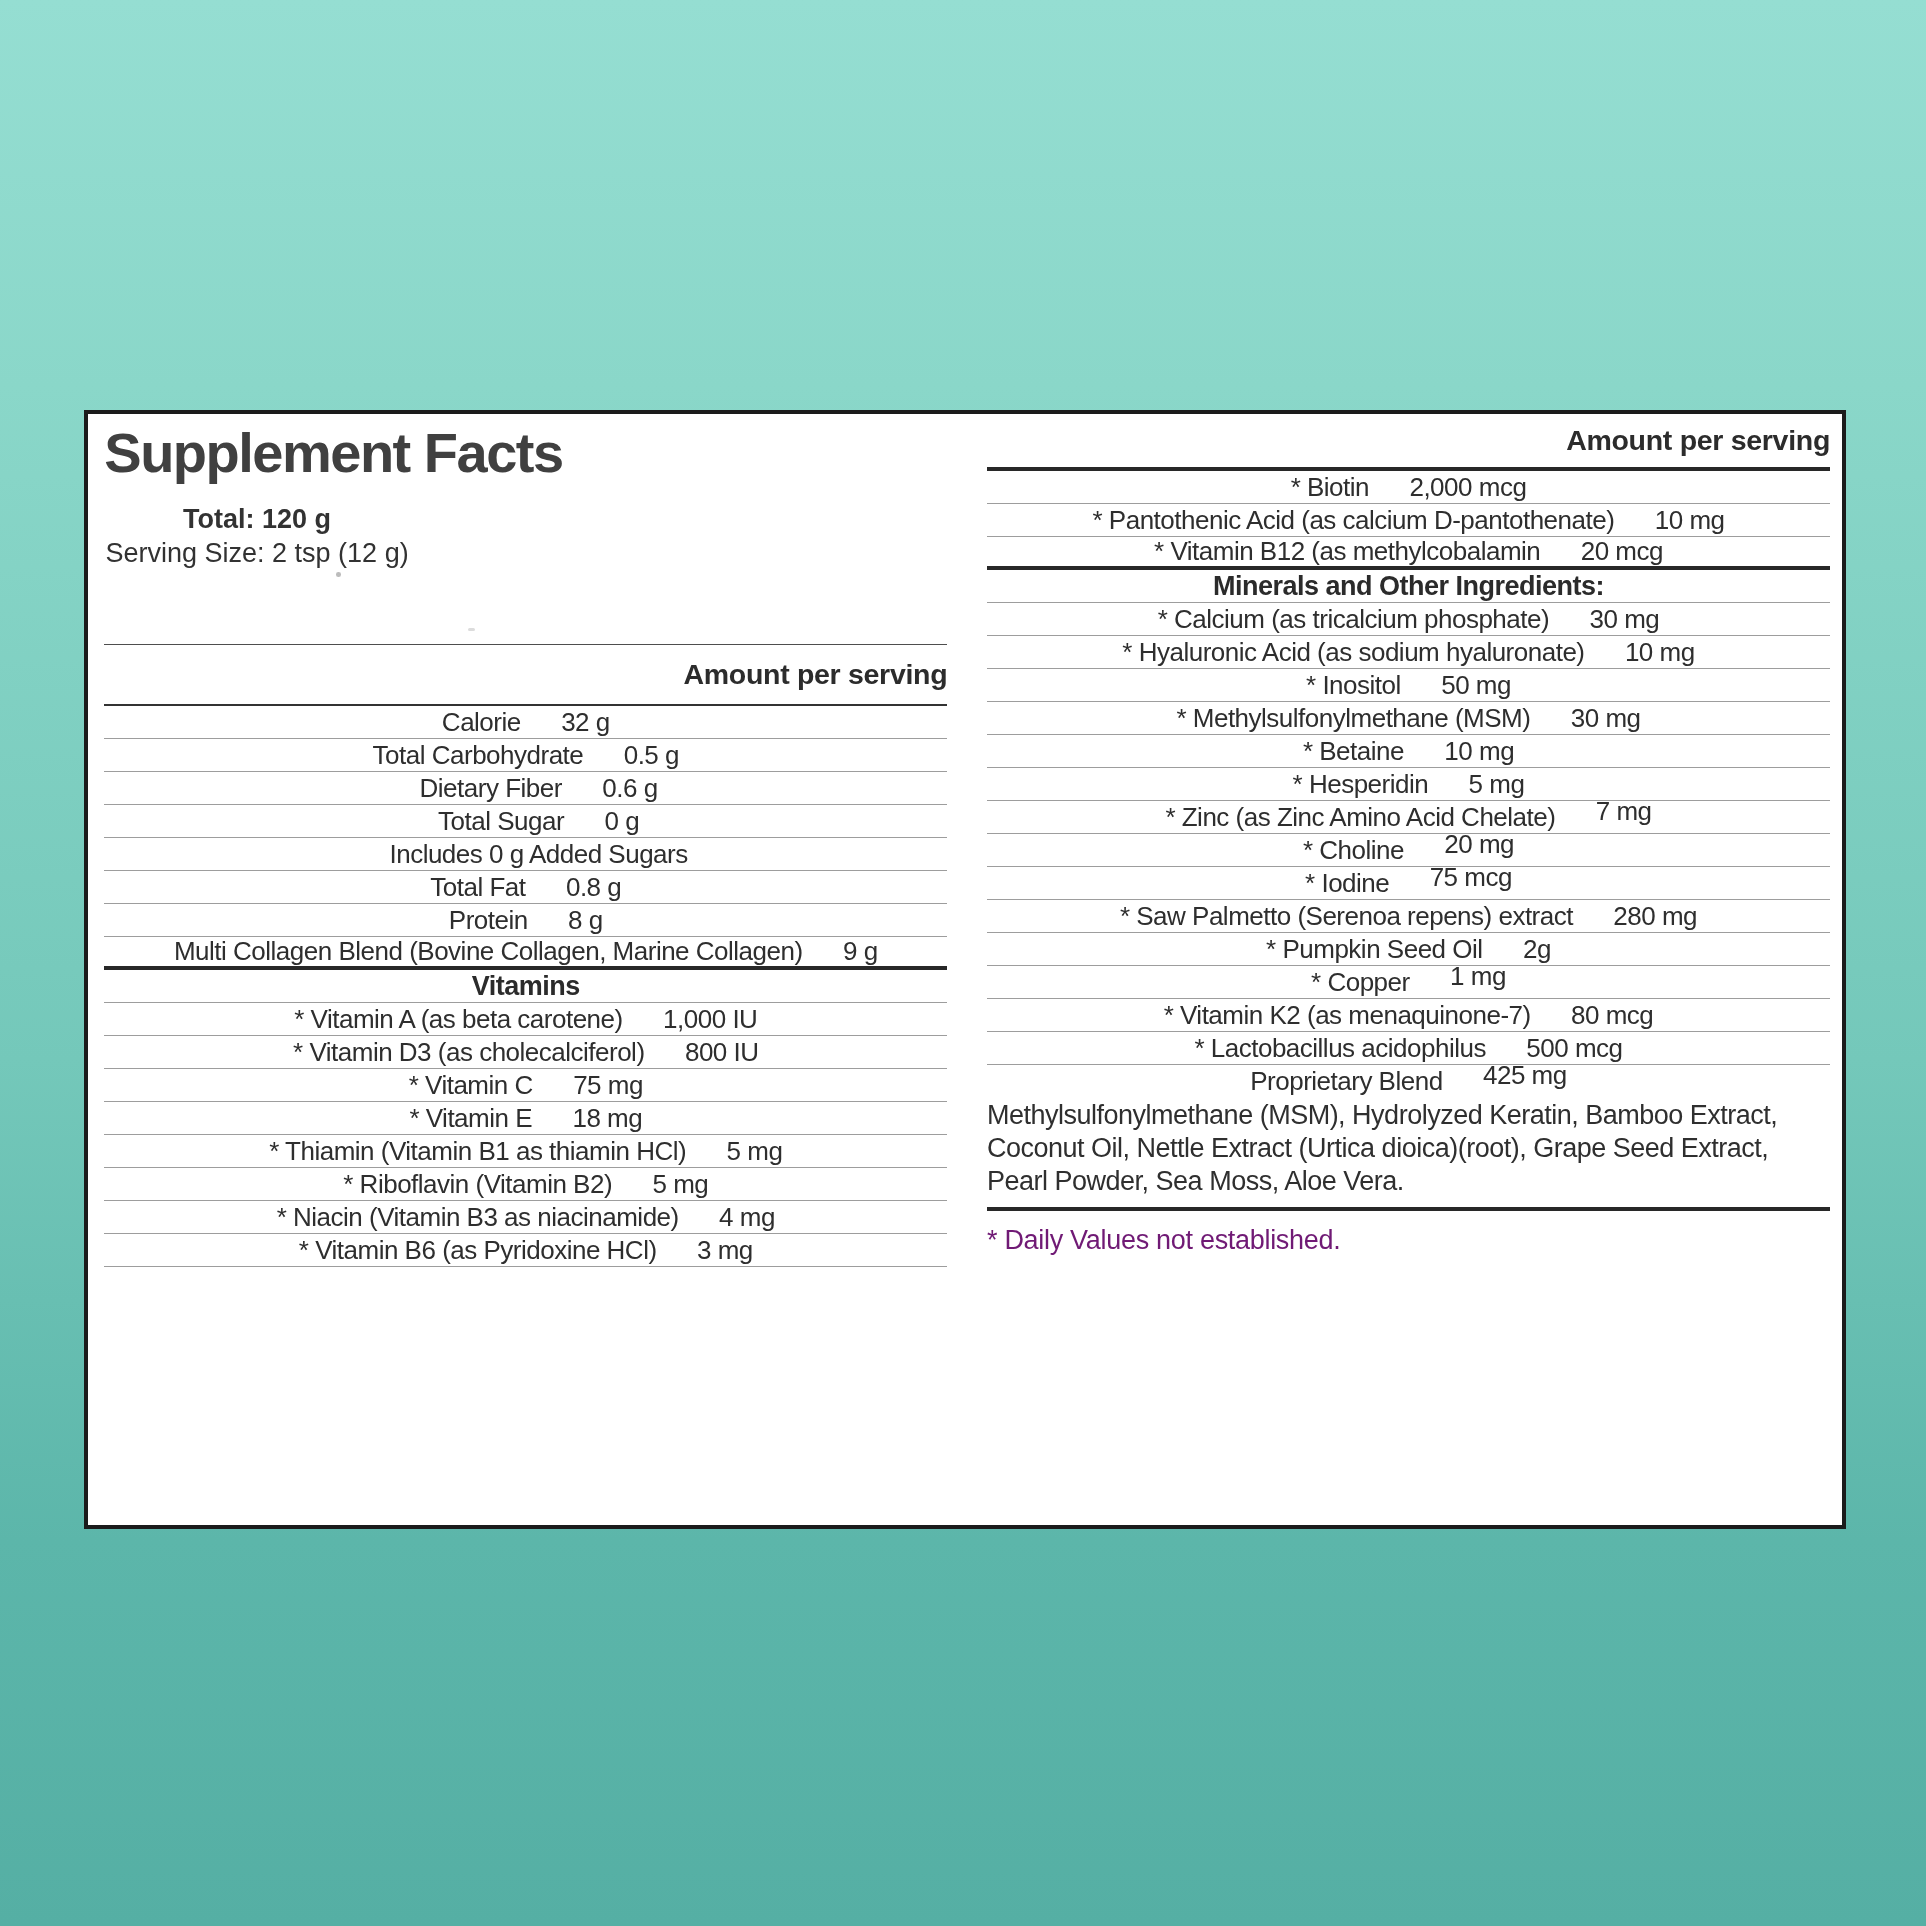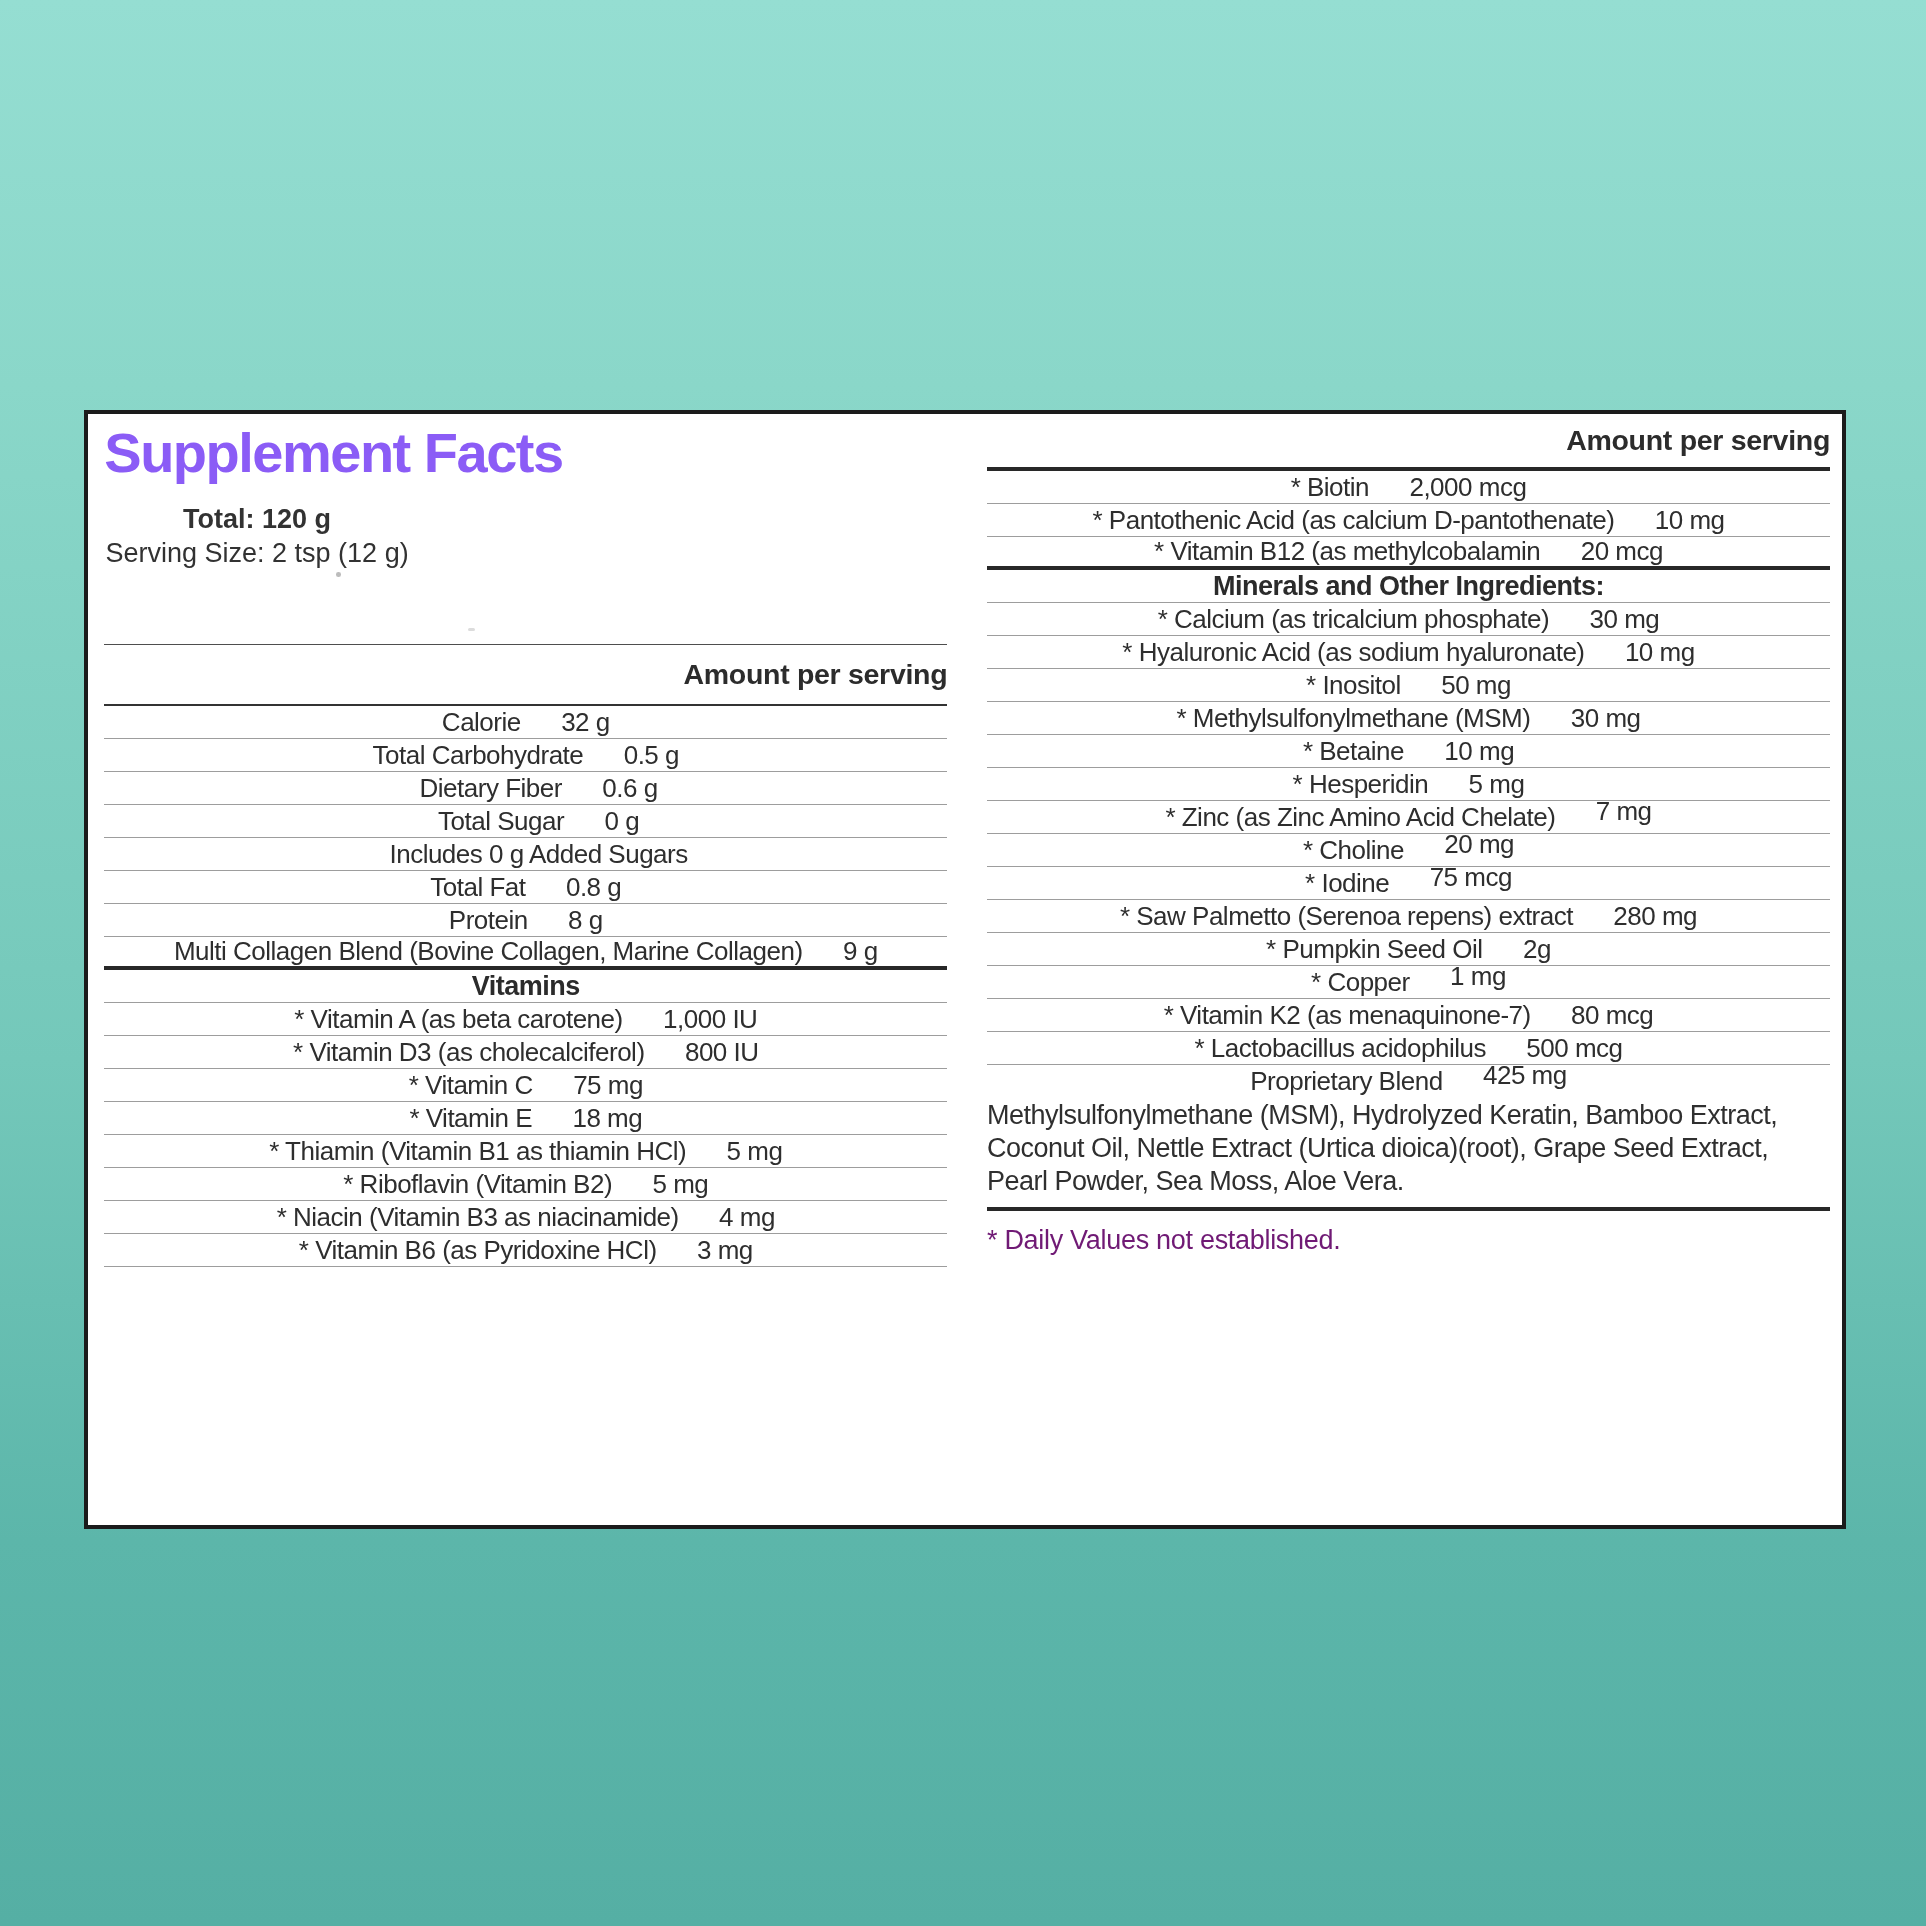--- a/index.html
+++ b/index.html
@@ -6,21 +6,21 @@
     font-family:"Liberation Sans","DejaVu Sans",sans-serif;}
   .bg{position:absolute;inset:0;width:1926px;height:1926px;
     background:linear-gradient(180deg,#95ded2 0%,#8ad7c9 20%,#74c8ba 55%,#5cb6aa 80%,#55afa4 100%);}
   .panel{position:absolute;left:84px;top:410px;width:1762px;height:1119px;
     box-sizing:border-box;background:#ffffff;border:4.1px solid #1b1b1b;}
   .col{position:absolute;top:0;height:100%;}
   .col-left{left:16.3px;width:843px;}
   .col-right{left:899px;width:843px;}
 
   .title{position:absolute;top:9.3px;left:0;font-size:56px;line-height:60px;
-    font-weight:700;letter-spacing:-1.5px;color:#8b5cf6;white-space:nowrap;}
+    font-weight:700;letter-spacing:-1.5px;color:#404040;white-space:nowrap;}
   .meta{position:absolute;top:88px;left:1.2px;font-size:27px;line-height:34px;color:#323232;text-align:center;}
   .meta-line{white-space:nowrap;}
   .w600{font-weight:600;}
   .w700{font-weight:700;}
 
   .dot{position:absolute;background:#8f8f8f;border-radius:50%;}
   .dot1{left:232px;top:158px;width:4.6px;height:4.6px;opacity:.6;}
   .dot2{left:364px;top:214px;width:7px;height:2.9px;opacity:.35;border-radius:1.7px;background:#9a9a9a;}
 
   .left-table{position:absolute;top:230px;left:0;right:0;}

